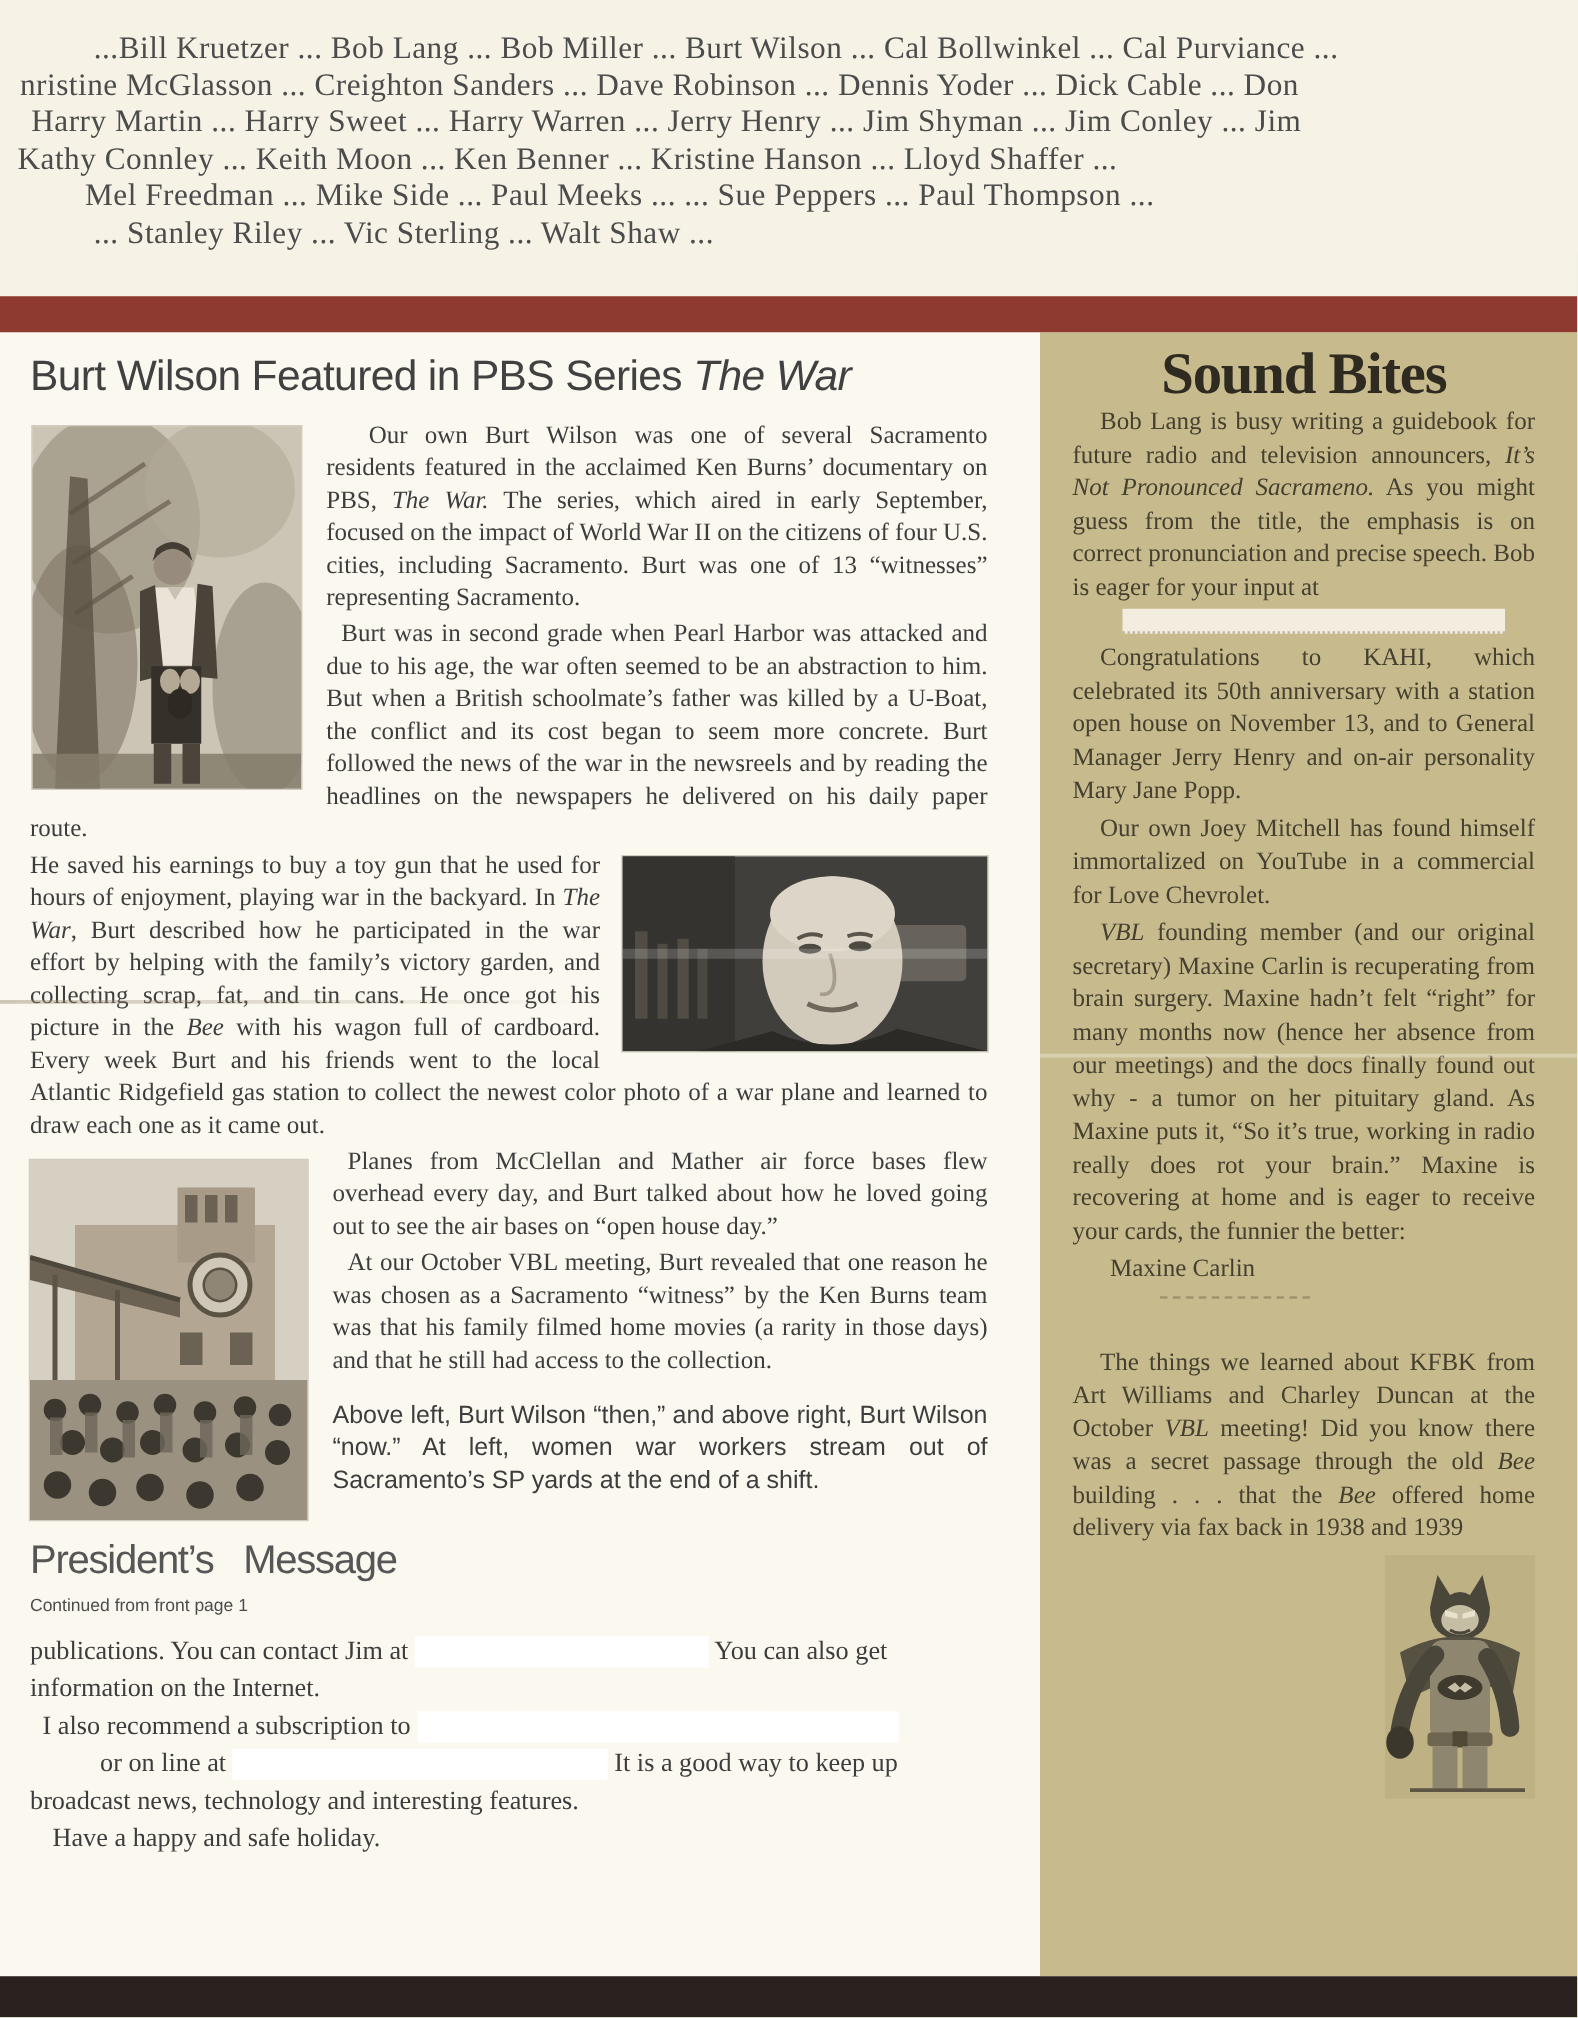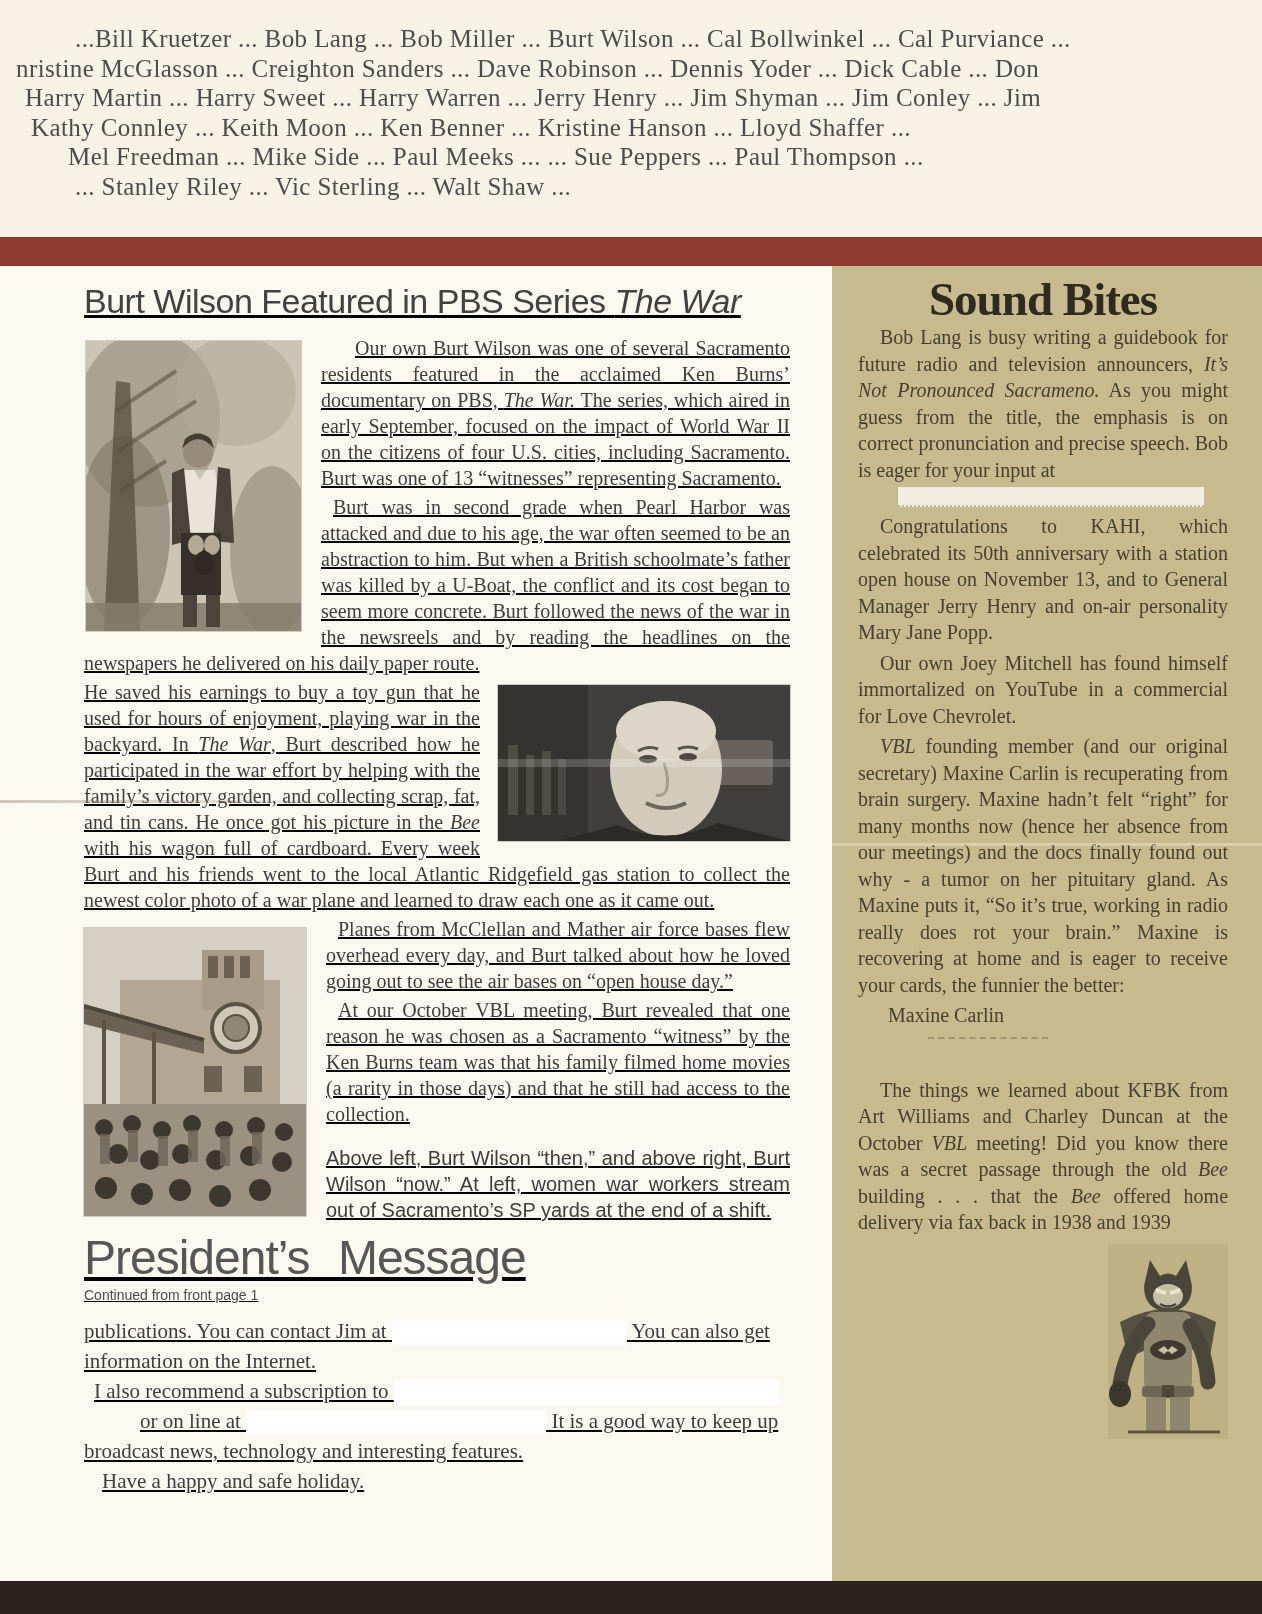--- a/index.html
+++ b/index.html
@@ -4,43 +4,43 @@
 <style>
   html,body{margin:0;padding:0;}
   body{width:1262px;height:1614px;background:#e8e4d6;font-family:"Liberation Serif",serif;}
   .page{position:relative;width:1262px;height:1614px;background:var(--page-bg,#f6f2e6);overflow:hidden;}
 
   
   .masthead{padding-top:24px;color:#4c4c4c;font-size:25px;line-height:29.5px;letter-spacing:.4px;white-space:nowrap;}
   .mast-line:nth-child(1){margin-left:75px;}
   .mast-line:nth-child(2){margin-left:16px;}
   .mast-line:nth-child(3){margin-left:25px;}
-  .mast-line:nth-child(4){margin-left:31px;}
+  .mast-line:nth-child(4){margin-left:14px;}
   .mast-line:nth-child(5){margin-left:68px;}
   .mast-line:nth-child(6){margin-left:75px;}
 
   .divider{position:absolute;top:237px;left:0;width:100%;height:29px;background:var(--divider,#8e3a31);}
 
   .content{position:absolute;top:266px;left:0;width:1262px;height:1315px;display:flex;}
-  .col-left{width:832px;height:1315px;background:var(--left-col-bg,#fbf8ef);padding:12px 42px 0 84px;box-sizing:border-box;overflow:hidden;text-decoration:underline;}
+  .col-left{width:832px;height:1315px;background:var(--left-col-bg,#fbf8ef);padding:12px 42px 0 24px;box-sizing:border-box;overflow:hidden;}
   .col-right{width:430px;height:1315px;background:var(--right-col-bg,#c7ba8d);padding:6px 34px 0 26px;box-sizing:border-box;overflow:hidden;color:#45402f;}
 
   .footer-bar{position:absolute;left:0;top:1581px;width:100%;height:33px;background:var(--footer,#2b211e);}
 
   
   h1{font-family:"Liberation Sans",sans-serif;font-size:34px;font-weight:400;color:#414141;letter-spacing:-.5px;margin:4px 0 14px;}
   .col-left p{margin:0 0 3px;text-align:justify;font-size:20px;line-height:26px;color:var(--body-text,#3d3d3d);}
   .ind-lg{text-indent:34px;}
   .ind-sm{text-indent:12px;}
   .photo{background:#d8d3c6;box-shadow:0 0 0 1px rgba(80,70,55,.25);}
   .photo.then{float:left;width:215px;height:290px;margin:6px 20px 4px 2px;}
   .photo.now{float:right;width:292px;height:156px;margin:6px 0 8px 18px;}
   .photo.sp{float:left;width:222px;height:288px;margin:12px 20px 6px 0;}
   .caption{font-family:"Liberation Sans",sans-serif;font-size:20px;line-height:27px;color:#3f3f3f;margin-top:18px !important;text-align:justify;}
-  h2.pm{clear:left;font-family:"Liberation Sans",sans-serif;font-size:48px;font-weight:400;color:#565656;letter-spacing:-1px;word-spacing:16px;margin:10px 0 0;line-height:50px;}
+  h2.pm{clear:left;font-family:"Liberation Sans",sans-serif;font-size:32px;font-weight:400;color:#565656;letter-spacing:-1px;word-spacing:16px;margin:10px 0 0;line-height:50px;}
   .pm-sub{font-family:"Liberation Sans",sans-serif;font-size:14px;color:#4c4c4c;line-height:25px;margin-bottom:8px;}
   .pm-line{font-size:21px;line-height:30px;color:var(--body-text,#3d3d3d);}
   .pm-line:nth-child(3){padding-left:10px;}
   .pm-line:nth-child(4){padding-left:56px;}
   .pm-line:nth-child(6){padding-left:18px;}
   .redact-gap{display:inline-block;height:25px;background:#ffffff;vertical-align:-7px;border-radius:1px;}
 
   
   .sb-title{font-family:Liberation Serif, serif;font-size:47px;line-height:50px;font-weight:bold;text-align:center;color:#2f2b21;letter-spacing:-1px;margin:2px 0 0;}
   .col-right p{margin:0 0 4px;text-align:justify;font-size:20px;line-height:26.5px;text-indent:22px;}

